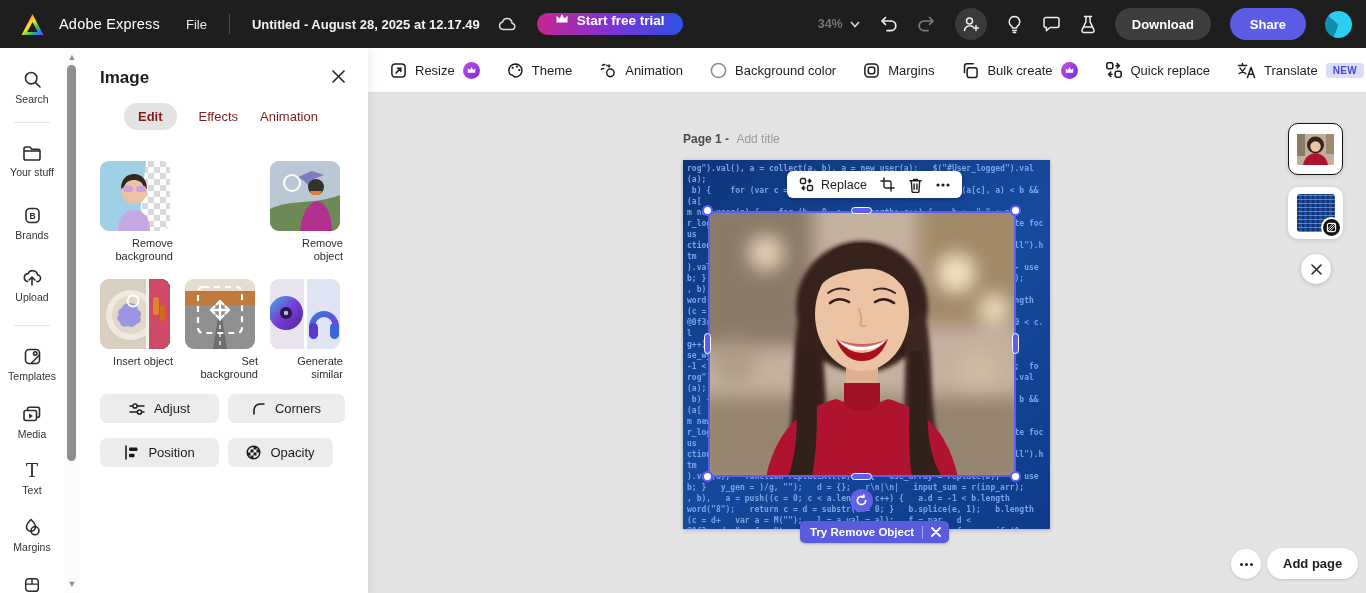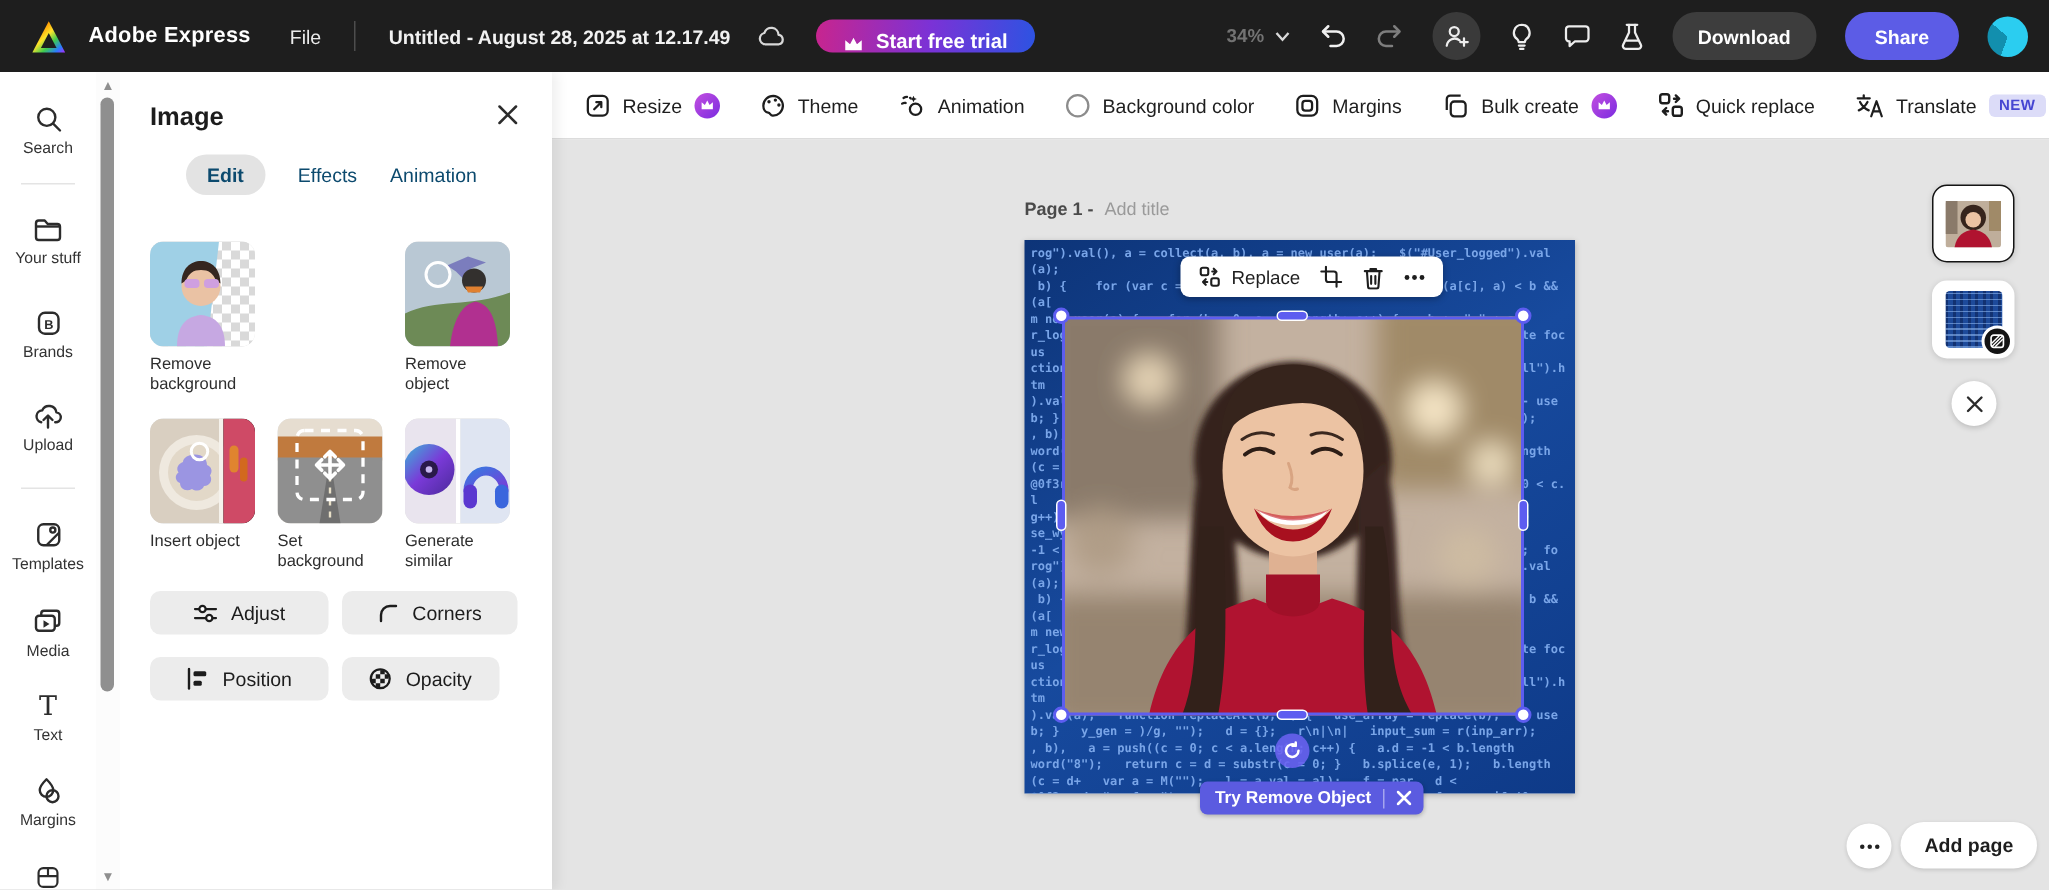--- a/index.html
+++ b/index.html
@@ -5,26 +5,26 @@
   *{margin:0;padding:0;box-sizing:border-box;}
   html,body{width:1366px;height:593px;overflow:hidden;background:#e4e4e4;
     font-family:"Liberation Sans","DejaVu Sans",sans-serif;-webkit-font-smoothing:antialiased;}
   .app{position:relative;width:1366px;height:593px;}
   svg{display:block;}
 
   
   .topbar{position:absolute;top:0;left:0;width:1366px;height:48px;background:#1e1e1e;
     display:flex;align-items:center;padding:0 14px;color:#fff;z-index:60;}
   .tb-logo{margin:0 14px 0 6px;}
-  .tb-brand{font-size:14.5px;font-weight:bold;margin-right:26px;letter-spacing:.2px;}
+  .tb-brand{font-size:14.5px;font-weight:normal;margin-right:26px;letter-spacing:.2px;}
   .tb-file{font-size:13px;color:#ececec;margin-right:22px;cursor:default;}
   .tb-sep{width:1px;height:20px;background:#4d4d4d;margin-right:22px;}
   .tb-doc{font-size:13px;font-weight:bold;color:#f2f2f2;margin-right:18px;white-space:nowrap;}
   .tb-cloud{margin-right:20px;}
-  .btn-trial{display:flex;align-items:flex-end;gap:8px;height:22px;padding:0 18px;border-radius:17px;
+  .btn-trial{display:flex;align-items:flex-start;gap:8px;height:22px;padding:0 18px;border-radius:17px;
     background:linear-gradient(95deg,#c8258e 0%,#7b32d6 52%,#2d53e2 100%);
     color:#fff;font-size:13.5px;font-weight:bold;border:none;cursor:pointer;white-space:nowrap;}
   .tb-right{margin-left:auto;display:flex;align-items:center;gap:19px;}
   .tb-zoom{display:flex;align-items:center;gap:7px;font-size:12.5px;font-weight:bold;color:#737373;cursor:pointer;}
   .tb-icbtn{background:none;border:none;cursor:pointer;display:flex;align-items:center;justify-content:center;}
   .tb-circlebtn{width:32px;height:32px;border-radius:50%;background:#3a3a3a;display:flex;align-items:center;justify-content:center;border:none;cursor:pointer;}
   .btn-download{height:32px;padding:0 17px;border-radius:16px;background:#3d3d3d;color:#fff;
     font-size:13px;font-weight:bold;border:none;cursor:pointer;}
   .btn-share{height:32px;padding:0 20px;border-radius:16px;background:#5c5ce6;color:#fff;
     font-size:13px;font-weight:bold;border:none;cursor:pointer;}
@@ -41,25 +41,25 @@
   .rail{position:absolute;top:48px;left:64px;width:16px;height:545px;background:#fcfcfc;z-index:41;}
   .rail-arrow{position:absolute;left:3px;width:10px;height:8px;color:#8f8f8f;font-size:9px;line-height:8px;text-align:center;cursor:pointer;}
   .rail-thumb{position:absolute;left:3px;top:17px;width:9px;height:396px;border-radius:5px;background:#8f8f8f;cursor:pointer;}
 
   
   .panel{position:absolute;top:48px;left:80px;width:288px;height:545px;background:#fff;z-index:39;
     box-shadow:3px 0 8px rgba(0,0,0,.07);}
   .panel-title{position:absolute;left:20px;top:20px;font-size:17px;font-weight:bold;color:#1c1c1c;}
   .panel-close{position:absolute;right:22px;top:21px;background:none;border:none;cursor:pointer;}
   .panel-tabs{position:absolute;left:44px;top:55px;display:flex;align-items:center;gap:22px;}
-  .ptab{font-size:13px;color:#0c4a6e;background:none;border:none;cursor:pointer;padding:6px 0;}
+  .ptab{font-size:13px;color:#7f1d1d;background:none;border:none;cursor:pointer;padding:6px 0;}
   .ptab.active{background:#e3e3e3;border-radius:15px;padding:6px 14px;font-weight:bold;}
   .card{position:absolute;width:73px;cursor:pointer;}
   .card-img{width:70px;height:70px;border-radius:9px;overflow:hidden;background:#ddd;}
-  .card-label{margin-top:6px;font-size:11px;color:#2e2e2e;text-align:left;line-height:13px;}
+  .card-label{margin-top:6px;font-size:11px;color:#2e2e2e;text-align:right;line-height:13px;}
   .card-label.badged{display:flex;align-items:center;justify-content:center;gap:5px;}
   .crown-badge{width:17px;height:17px;border-radius:50%;flex:0 0 auto;
     background:linear-gradient(135deg,#c44fe0,#7a2be0);display:flex;align-items:center;justify-content:center;}
   .tool-btn{position:absolute;width:119px;height:29px;background:#ececec;border:none;border-radius:7px;
     display:flex;align-items:center;justify-content:center;gap:9px;font-size:13px;color:#1c1c1c;cursor:pointer;}
 
   
   .canvas-toolbar{position:absolute;top:48px;left:368px;width:998px;height:45px;background:#fff;
     border-bottom:1px solid #dcdcdc;display:flex;align-items:center;padding-left:22px;gap:27px;z-index:30;}
   .ct-item{display:flex;align-items:center;gap:8px;font-size:13px;color:#1e1e1e;background:none;border:none;cursor:pointer;white-space:nowrap;}

